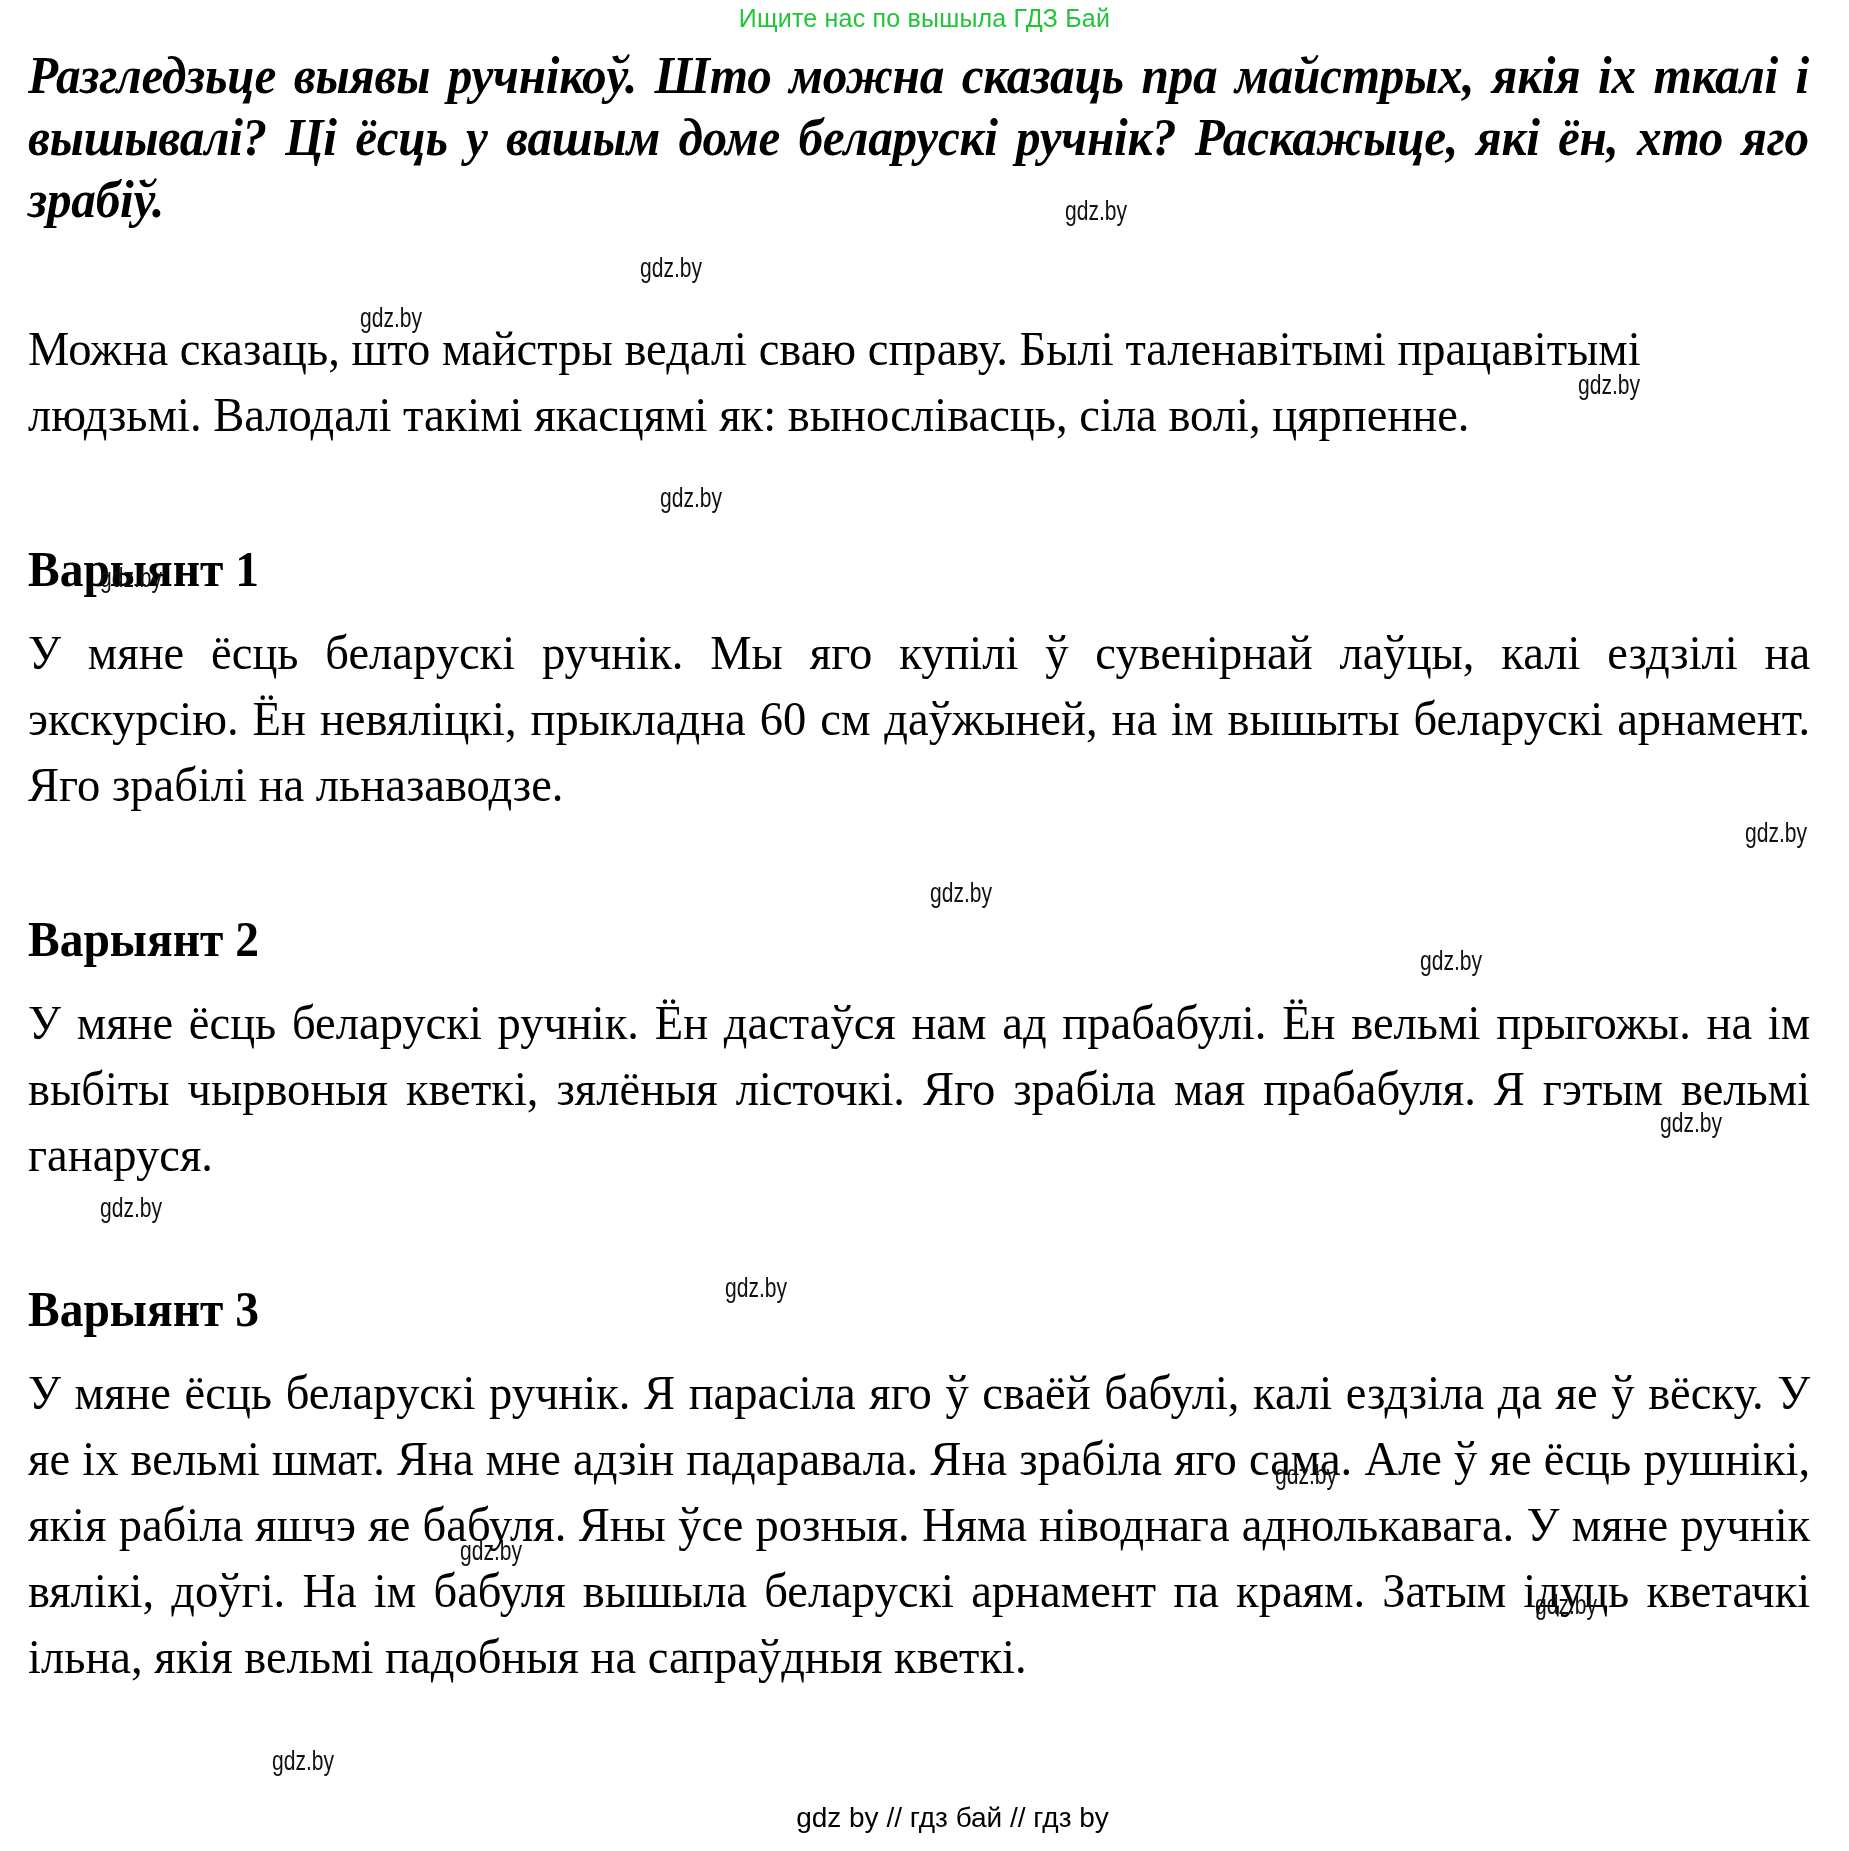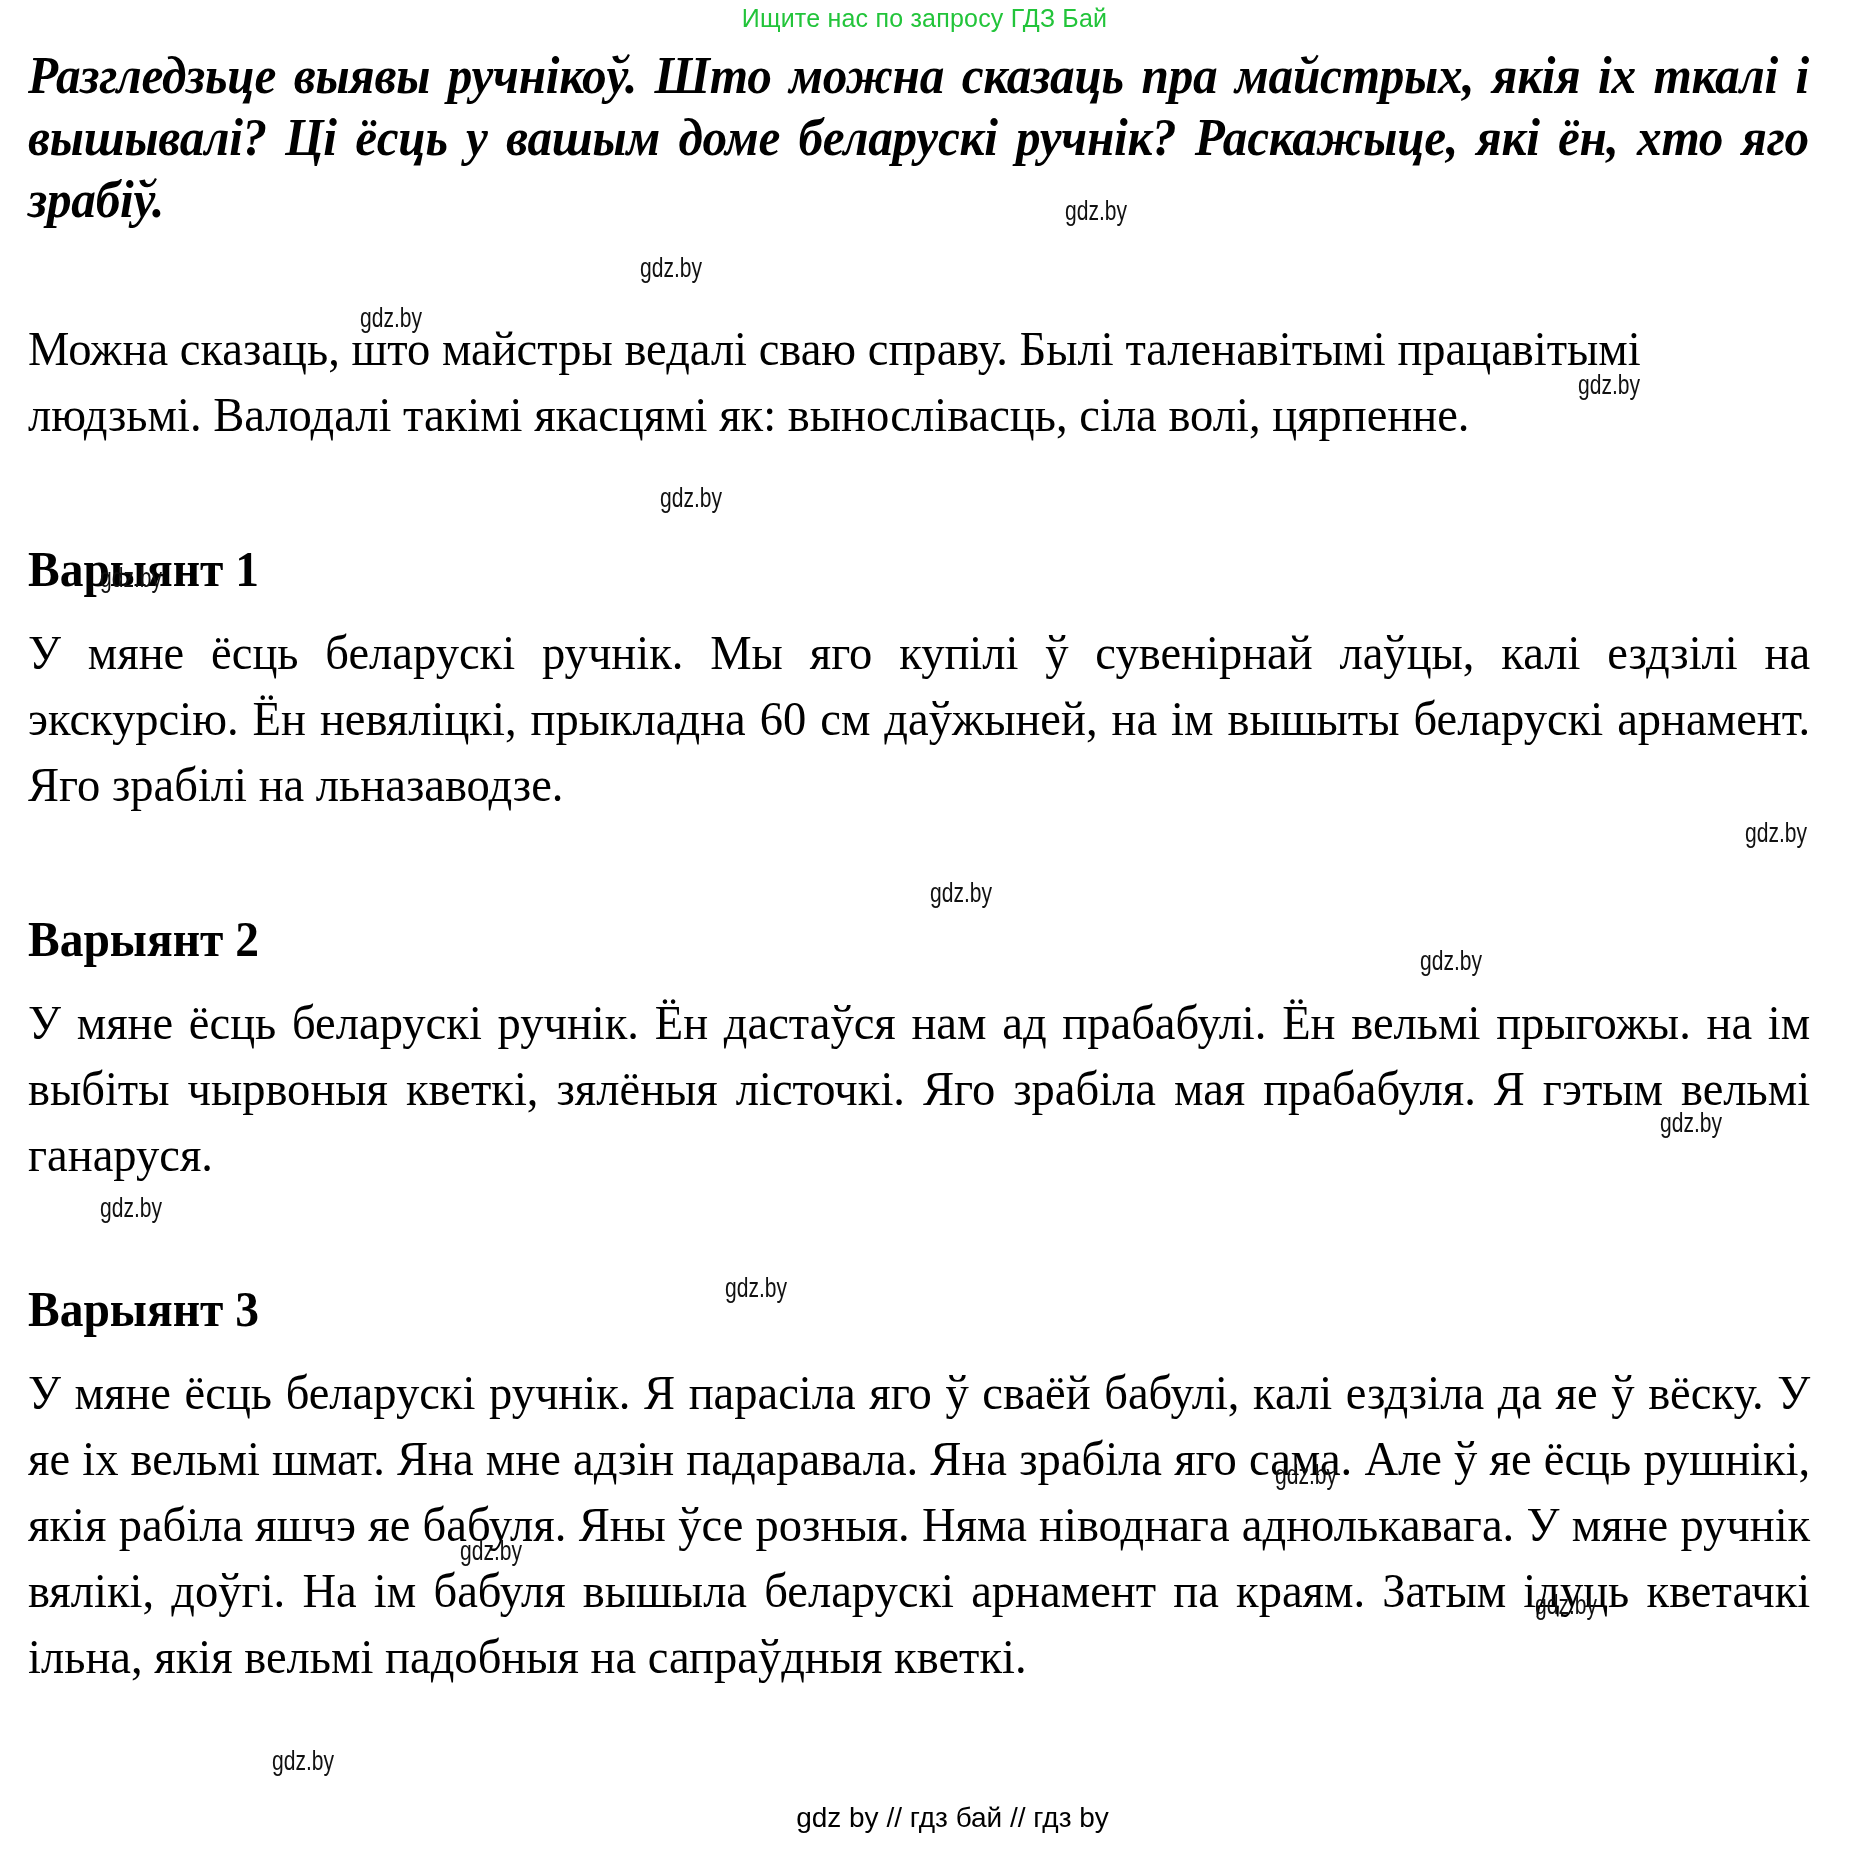--- a/index.html
+++ b/index.html
@@ -116,21 +116,21 @@
     font-size: 28px;
     line-height: 34px;
     white-space: nowrap;
   }
 </style>
 </head>
 <body>
 
 <div class="page">
 
-  <div class="promo-banner" style="color: rgb(34, 196, 58);">Ищите нас по запросу ГДЗ Бай</div>
+  <div class="promo-banner" style="color: rgb(34, 196, 58);">Ищите нас по вышыла ГДЗ Бай</div>
 
   <div class="content">
 
     <p class="task-title">Разгледзьце выявы ручнікоў. Што можна сказаць пра майстрых, якія іх ткалі і вышывалі? Ці ёсць у вашым доме беларускі ручнік? Раскажыце, які ён, хто яго зрабіў.</p>
 
     <div class="spacer-after-title"></div>
 
     <p class="body-text natural">Можна сказаць, што майстры ведалі сваю справу. Былі таленавітымі працавітымі людзьмі. Валодалі такімі якасцямі як:  вынослівасць, сіла волі, цярпенне.</p>
 
     <div class="gap-lg"></div>

